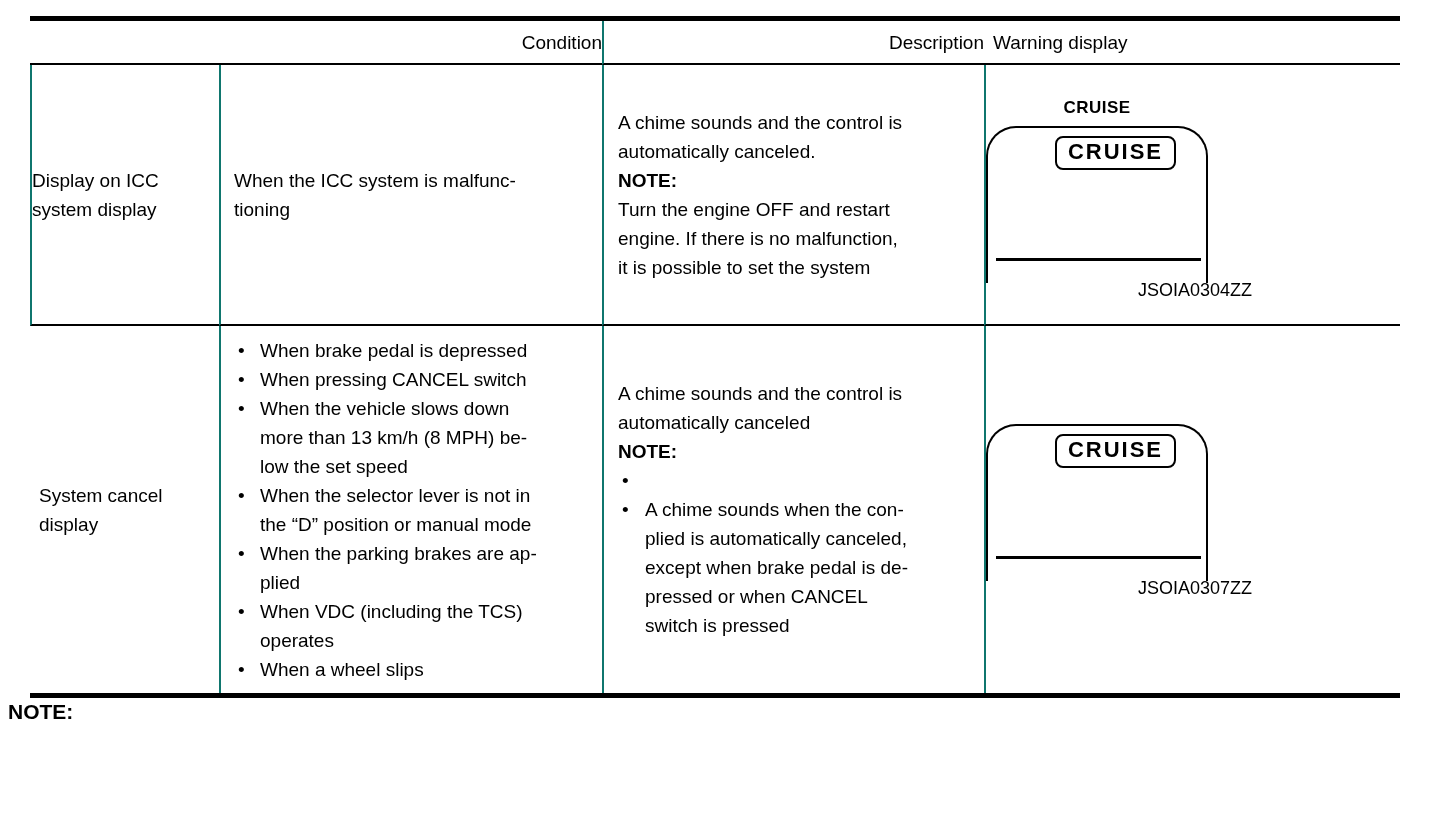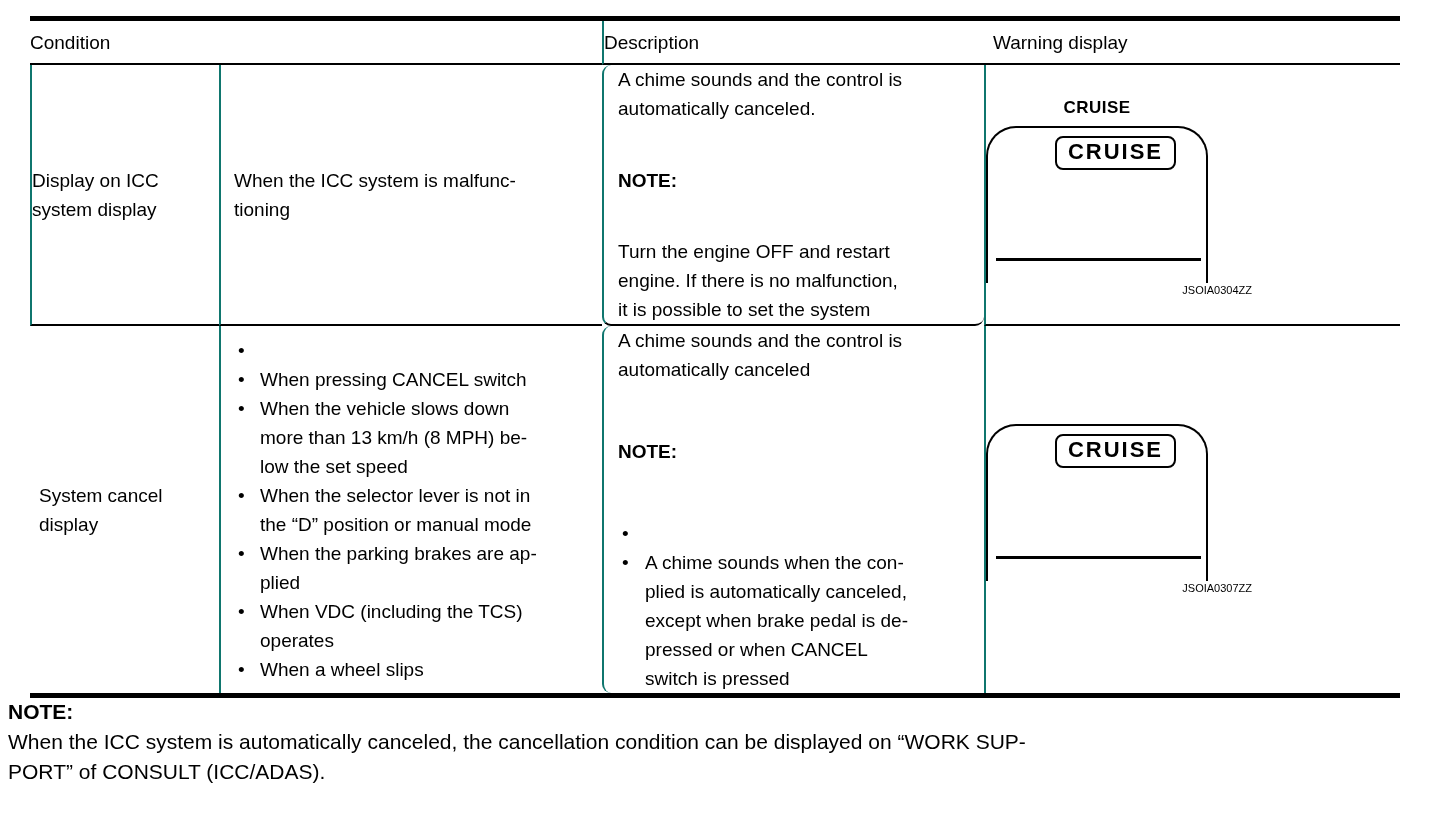--- a/index.html
+++ b/index.html
@@ -28,40 +28,39 @@
     border-top: 5px solid #000;
     border-bottom: 5px solid #000;
     font-size: 19px;
     line-height: 29px;
   }
   .cell { display: flex; box-sizing: border-box; }
   .bl { border-left: 2px solid #0f766e; }
   .bb { border-bottom: 2px solid #000; }
   .th {
     align-items: center;
-    justify-content: flex-start;
+    justify-content: flex-end;
     border-bottom: 2px solid #000;
   }
   .th-condition { grid-column: 1 / 3; }
   .pre { white-space: pre-line; }
   .label-cell {
     align-items: center;
     padding-left: 9px;
   }
   .cond-cell {
     align-items: center;
     padding-left: 13px;
     padding-right: 6px;
   }
   .desc-cell {
     flex-direction: column;
-    justify-content: space-between;
+    justify-content: center;
     padding-left: 14px;
     padding-right: 8px;
-    border-radius: 9px;
   }
   .note-label { font-weight: 700; }
   
   .blist { margin: 0; padding: 0; list-style: none; }
   .blist li { display: flex; }
   .bullet {
     flex: 0 0 auto;
     width: 22px;
     text-align: left;
     padding-left: 4px;
@@ -111,21 +110,21 @@
     position: absolute;
     left: 8px;
     right: 5px;
     bottom: 22px;
     height: 3px;
     background: #000;
   }
   .img-code {
     align-self: flex-end;
     margin-right: -44px;
-    font-size: 11px;
+    font-size: 18px;
     line-height: 14px;
   }
   
   .footer-note {
     position: absolute;
     left: 8px;
     top: 697px;
     width: 1444px;
     font-size: 21px;
     line-height: 30px;
@@ -176,20 +175,21 @@
     </div>
 
     <div class="cell label-cell">
       <span class="pre">System cancel
 display</span>
     </div>
     <div class="cell cond-cell bl">
       <ul class="blist">
         <li>
           <span class="bullet">•</span>
+          <span class="pre">When brake pedal is depressed</span>
         </li>
         <li>
           <span class="bullet">•</span>
           <span class="pre">When pressing CANCEL switch</span>
         </li>
         <li>
           <span class="bullet">•</span>
           <span class="pre">When the vehicle slows down
 more than 13 km/h (8 MPH) be-
 low the set speed</span>
@@ -240,17 +240,15 @@
           <div class="panel-line"></div>
         </div>
         <div class="img-code">JSOIA0307ZZ</div>
       </div>
     </div>
 
   </div>
 
   <div class="footer-note">
     <div class="note-label">NOTE:</div>
-    <div class="pre">When the ICC system is automatically canceled, the cancellation condition can be displayed on “WORK SUP-
-PORT” of CONSULT (ICC/ADAS).</div>
   </div>
 
 </div>
 
 </body></html>

